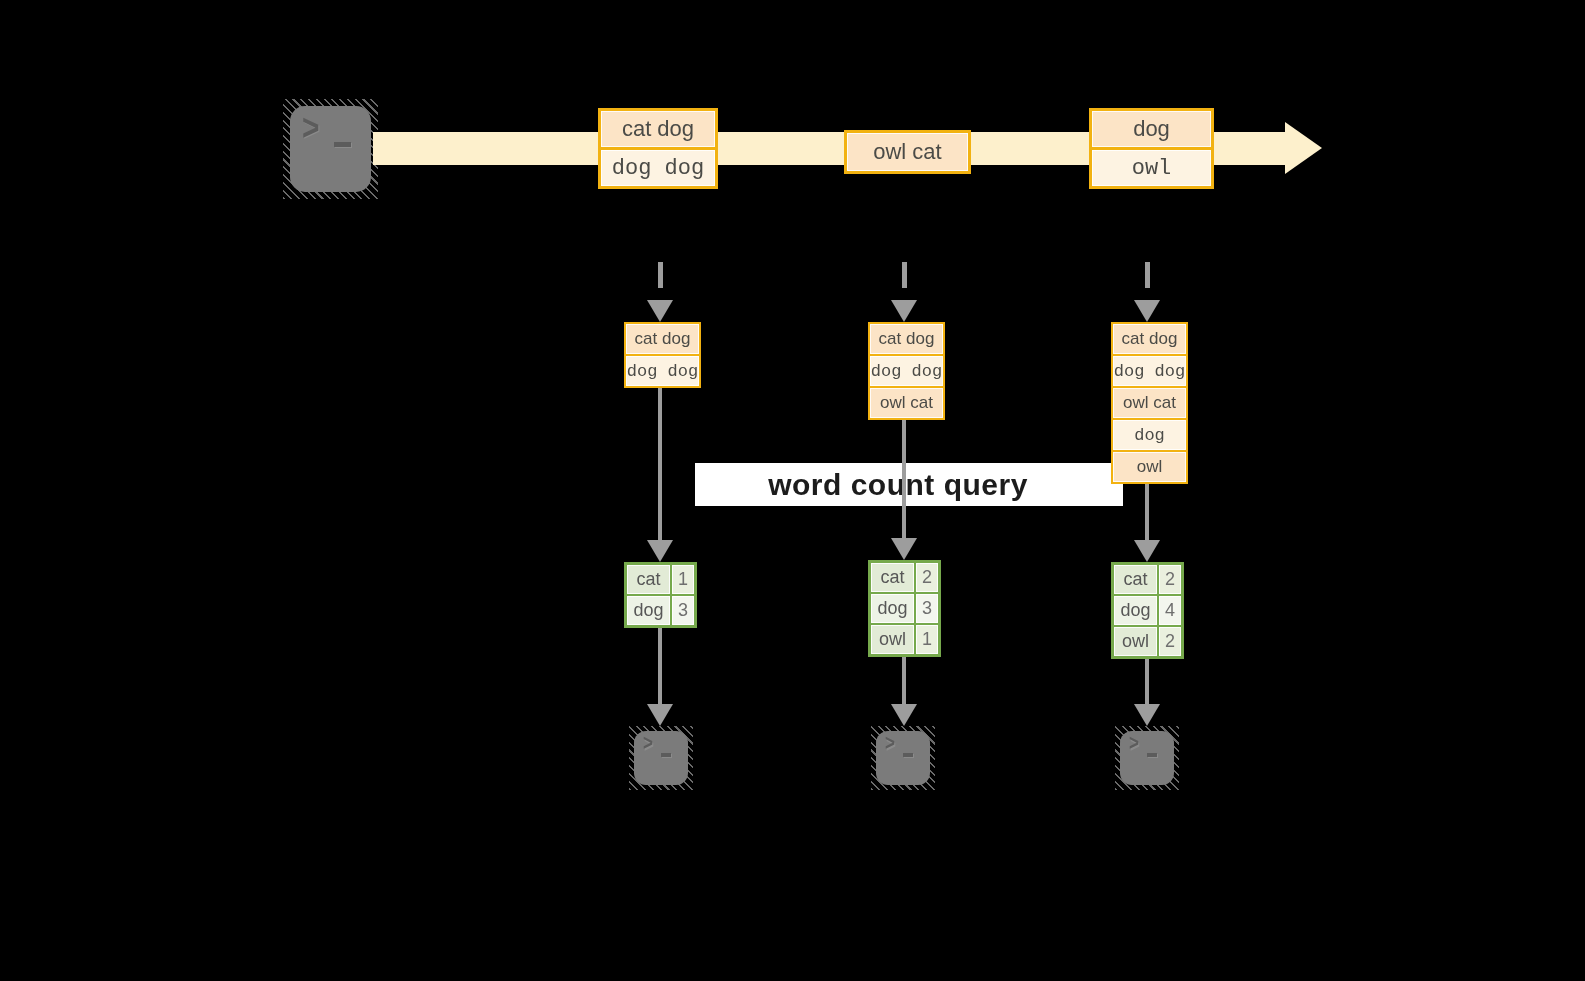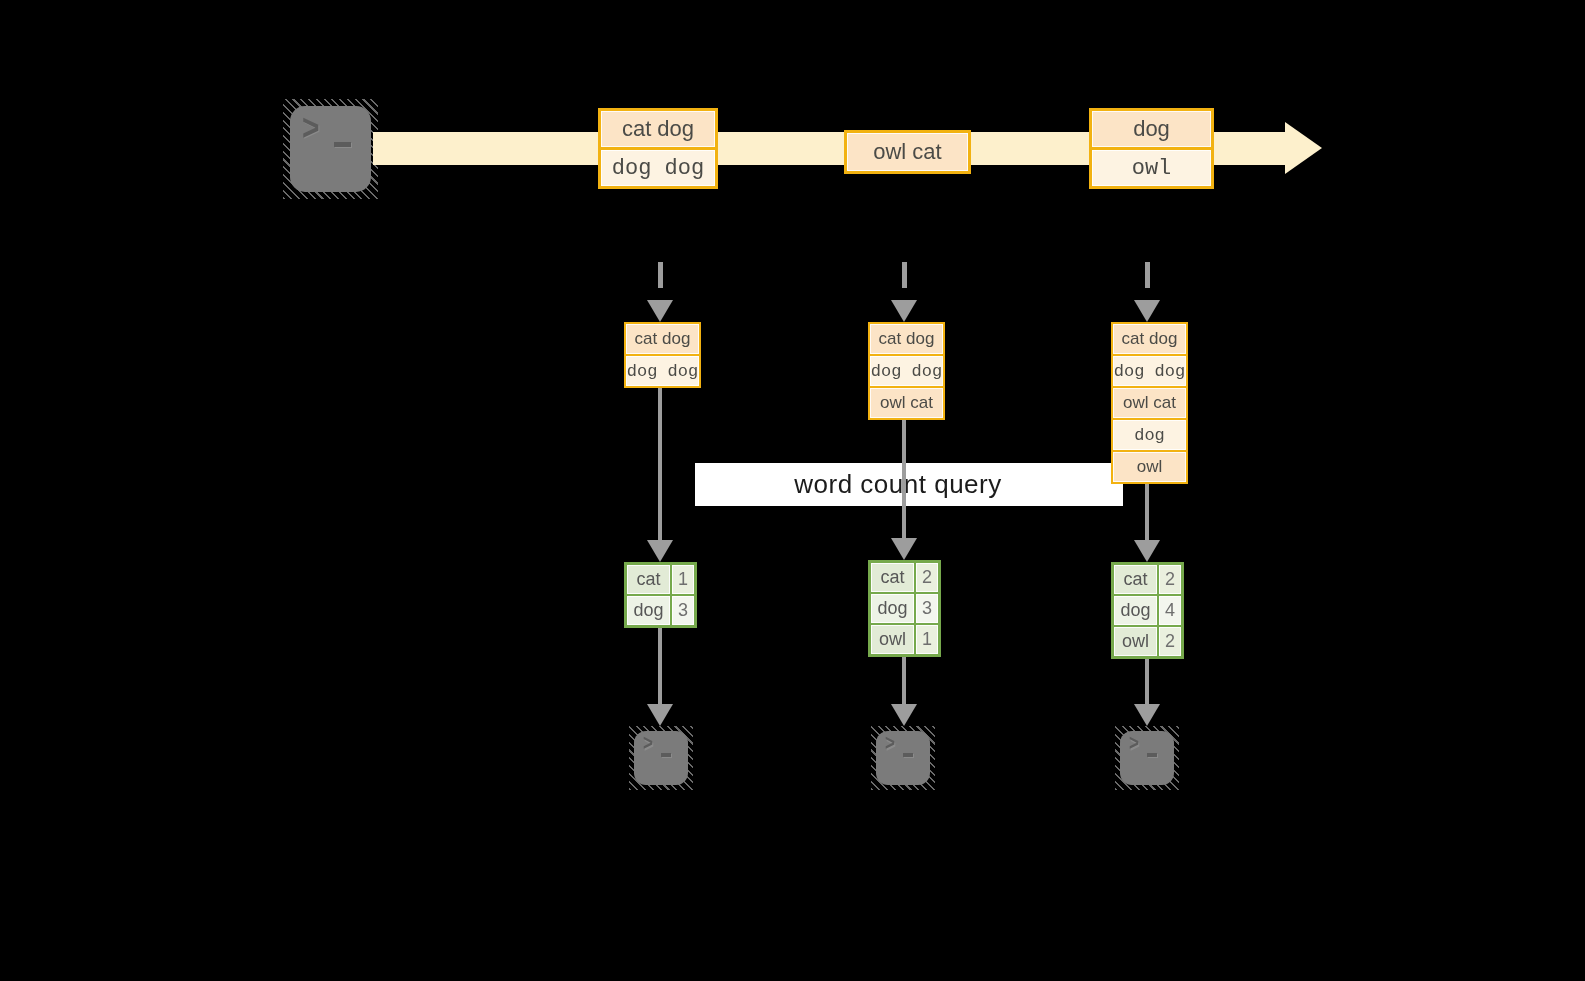--- a/index.html
+++ b/index.html
@@ -57,21 +57,21 @@
     position:absolute;width:0;height:0;z-index:3;
     border-left:13px solid transparent;border-right:13px solid transparent;
     border-top:22px solid var(--arrow-gray);
   }
   
   .query-band{
     position:absolute;left:695px;top:463px;width:428px;height:43px;background:#ffffff;z-index:2;
     display:flex;align-items:center;justify-content:center;padding-right:22px;box-sizing:border-box;
   }
   .query-band span{
-    position:relative;z-index:5;font-size:26px;font-weight:400;color:var(--query-text);
+    position:relative;z-index:5;font-size:30px;font-weight:700;color:var(--query-text);
     letter-spacing:0.5px;white-space:nowrap;
   }
   
   .gtable{
     position:absolute;width:73px;border:3px solid var(--green);background:var(--green);
     display:grid;grid-template-columns:43px 1fr;gap:2px;grid-auto-rows:29px;
     box-sizing:border-box;z-index:4;
   }
   .gcell{
     display:flex;align-items:center;justify-content:center;

